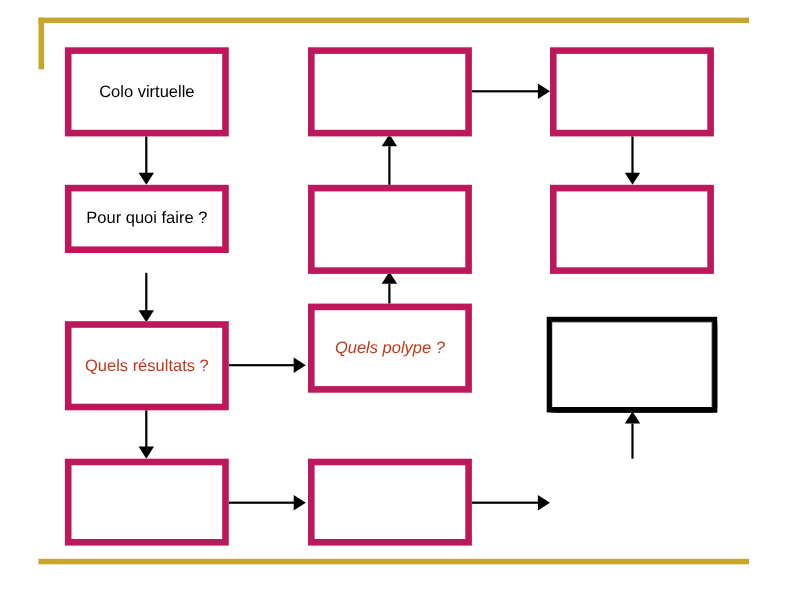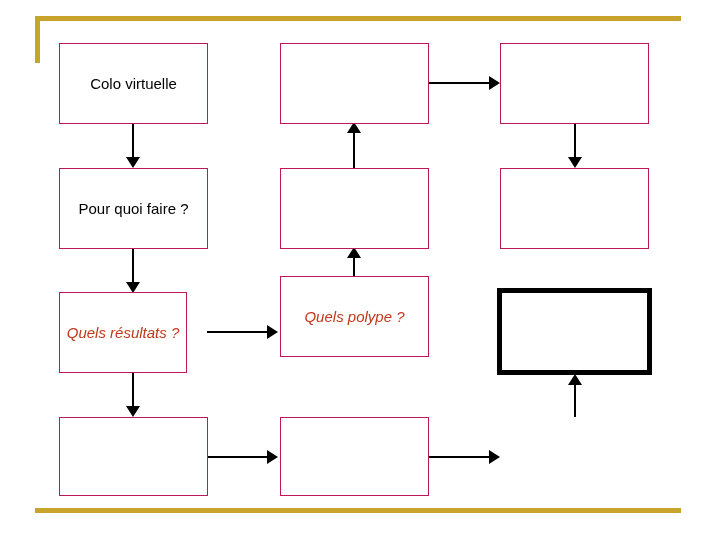--- a/index.html
+++ b/index.html
@@ -42,21 +42,21 @@
     top: 508px;
     width: 646px;
     height: 5px;
     background: #c8a42c;
   }
 
   
   .node {
     position: absolute;
     box-sizing: border-box;
-    border: 1px solid #be185d;
+    border: 6px solid #be185d;
     background: #ffffff;
     display: flex;
     align-items: center;
     justify-content: center;
     z-index: 3;
   }
   .node .node-label {
     font-size: 15px;
     line-height: 1.2;
     color: #000000;
@@ -151,33 +151,33 @@
   </div>
 
   <div class="node" style="left:280px; top:43px; width:149px; height:81px;">
     <span class="node-label"></span>
   </div>
 
   <div class="node" style="left:500px; top:43px; width:149px; height:81px;">
     <span class="node-label"></span>
   </div>
 
-  <div class="node" style="left:59px; top:168px; width:149px; height:81px;">
+  <div class="node" style="left:59px; top:168px; width:149px; height:62px;">
     <span class="node-label">Pour quoi faire ?</span>
   </div>
 
   <div class="node" style="left:280px; top:168px; width:149px; height:81px;">
     <span class="node-label"></span>
   </div>
 
   <div class="node" style="left:500px; top:168px; width:149px; height:81px;">
     <span class="node-label"></span>
   </div>
 
-  <div class="node accent" style="left:59px; top:292px; width:128px; height:81px;font-style:italic;">
+  <div class="node accent" style="left:59px; top:292px; width:149px; height:81px;">
     <span class="node-label">Quels résultats ?</span>
   </div>
 
   <div class="node accent" style="left:280px; top:276px; width:149px; height:81px;font-style:italic;">
     <span class="node-label">Quels polype ?</span>
   </div>
 
   <div class="node emphasis" style="left:501px; top:292px; width:147px; height:79px;">
     <span class="node-label"></span>
   </div>

